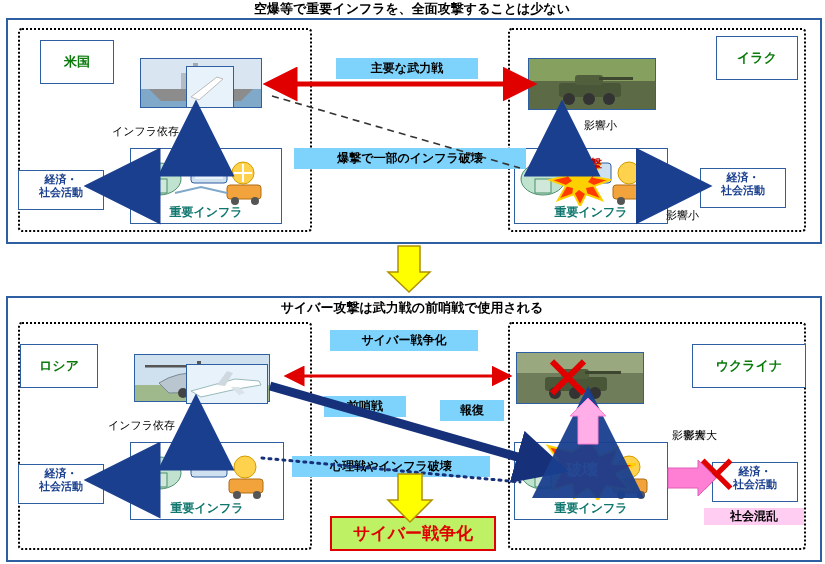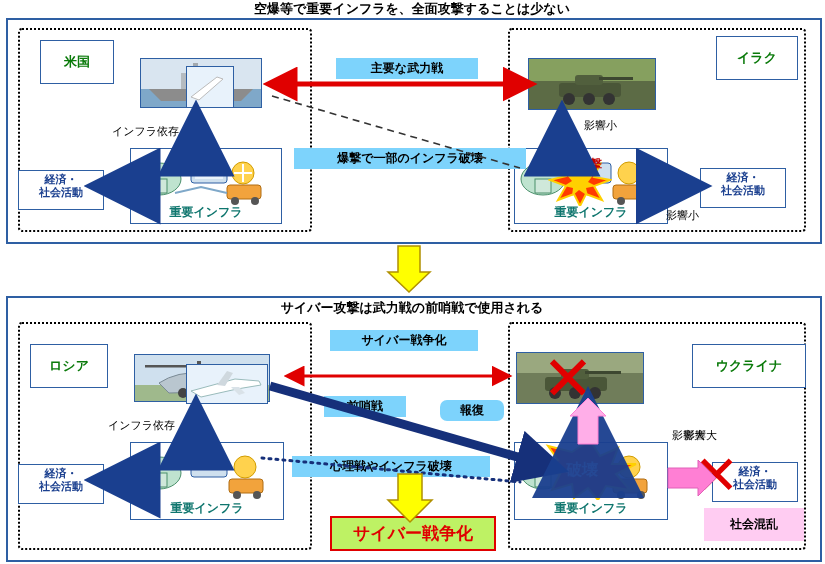--- a/index.html
+++ b/index.html
@@ -8,21 +8,21 @@
   .panel-title{position:absolute;text-align:center;font-size:13px;font-weight:bold;color:#000;white-space:nowrap;}
   .dotbox{position:absolute;border:2px dotted #000;border-radius:4px;background:#fff;}
   .greenlbl{position:absolute;border:1px solid #2e5fa3;background:#fff;color:#0a7a0a;font-weight:bold;font-size:13px;padding:12px 8px;text-align:center;}
   .bluebox{position:absolute;border:1px solid #2e5fa3;background:#fff;color:#1a3f8f;font-weight:bold;font-size:11px;text-align:center;line-height:13px;padding:2px 3px;}
   .infrabox{position:absolute;border:1px solid #2e5fa3;background:#fff;}
   .infralabel{position:absolute;color:#0f766e;font-weight:bold;font-size:12px;text-align:center;width:100%;bottom:2px;}
   .photo{position:absolute;border:1px solid #2e5fa3;background:#fff;overflow:hidden;}
   .cap{position:absolute;font-size:11px;color:#000;white-space:nowrap;}
   .capb{position:absolute;font-size:12px;color:#000;font-weight:bold;white-space:nowrap;}
   .peach{position:absolute;background:#7dd3fc;color:#000;font-size:12px;font-weight:bold;text-align:center;padding:3px 6px;line-height:15px;white-space:nowrap;}
-  .pinkband{position:absolute;background:#ffccf2;color:#000;font-size:12px;font-weight:bold;text-align:center;padding:9px 6px;line-height:15px;white-space:nowrap;}
+  .pinkband{position:absolute;background:#ffccf2;color:#000;font-size:12px;font-weight:bold;text-align:center;padding:1px 6px;line-height:15px;white-space:nowrap;}
   .cyberbox{position:absolute;border:2px solid #e00000;background:#bef264;color:#e00000;font-weight:bold;font-size:17px;text-align:center;padding:4px 1px;}
   .infra-dep{position:absolute;font-size:11px;color:#000;white-space:nowrap;}
   svg.overlay{position:absolute;left:0;top:0;width:825px;height:564px;pointer-events:none;}
   .explosion{position:absolute;}
   .bigx{position:absolute;font-weight:bold;color:#e00000;line-height:1;}
 </style>
 </head>
 <body>
 
 <div class="panel" style="left:6px;top:18px;width:812px;height:222px;"></div>
@@ -118,21 +118,21 @@
 </div>
 <div class="cap" style="left:666px;top:208px;">影響小</div>
 
 <div class="peach" style="left:336px;top:58px;width:130px;">主要な武力戦</div>
 <div class="peach" style="left:294px;top:148px;width:220px;">爆撃で一部のインフラ破壊</div>
 
 <div class="panel" style="left:6px;top:296px;width:812px;height:262px;"></div>
 <div class="panel-title" style="left:6px;top:299px;width:812px;">サイバー攻撃は武力戦の前哨戦で使用される</div>
 
 <div class="dotbox" style="left:18px;top:322px;width:290px;height:224px;"></div>
-<div class="greenlbl" style="left:30px;top:344px;width:60px;">ロシア</div>
+<div class="greenlbl" style="left:20px;top:344px;width:60px;">ロシア</div>
 
 <div class="photo" style="left:134px;top:354px;width:134px;height:46px;">
   <svg width="134" height="46" viewBox="0 0 134 46">
     <rect width="134" height="46" fill="#cfe0ee"></rect>
     <rect y="30" width="134" height="16" fill="#9fb98c"></rect>
     <path d="M24 28 q18 -12 44 -10 l34 2 l16 8 l-8 8 l-76 2 z" fill="#b9c6cf" stroke="#7a8a95"></path>
     <rect x="10" y="10" width="110" height="2.5" fill="#555"></rect>
     <rect x="62" y="6" width="4" height="8" fill="#555"></rect>
     <circle cx="48" cy="38" r="5" fill="#444"></circle>
     <circle cx="92" cy="38" r="5" fill="#444"></circle>
@@ -214,21 +214,21 @@
   <div>社会活動</div>
 </div>
 <div class="bigx" style="left:694px;top:448px;font-size:54px;">✕</div>
 
 <div class="pinkband" style="left:704px;top:508px;width:88px;">社会混乱</div>
 
 <div class="peach" style="left:330px;top:330px;width:136px;">
   <div>サイバー戦争化</div>
 </div>
 <div class="peach" style="left:324px;top:396px;width:70px;">前哨戦</div>
-<div class="peach" style="left:440px;top:400px;width:52px;border-radius:7px;">報復</div>
+<div class="peach" style="left:440px;top:400px;width:52px;">報復</div>
 <div class="peach" style="left:292px;top:456px;width:186px;">心理戦やインフラ破壊</div>
 
 <div class="cyberbox" style="left:330px;top:516px;width:160px;">サイバー戦争化</div>
 
 <svg class="overlay">
   <defs>
     <marker id="redArrow" markerWidth="7" markerHeight="7" refX="5.5" refY="3.5" orient="auto">
       <polygon points="0,0 7,3.5 0,7" fill="#e00000"></polygon>
     </marker>
     <marker id="redArrowStart" markerWidth="7" markerHeight="7" refX="1.5" refY="3.5" orient="auto">

